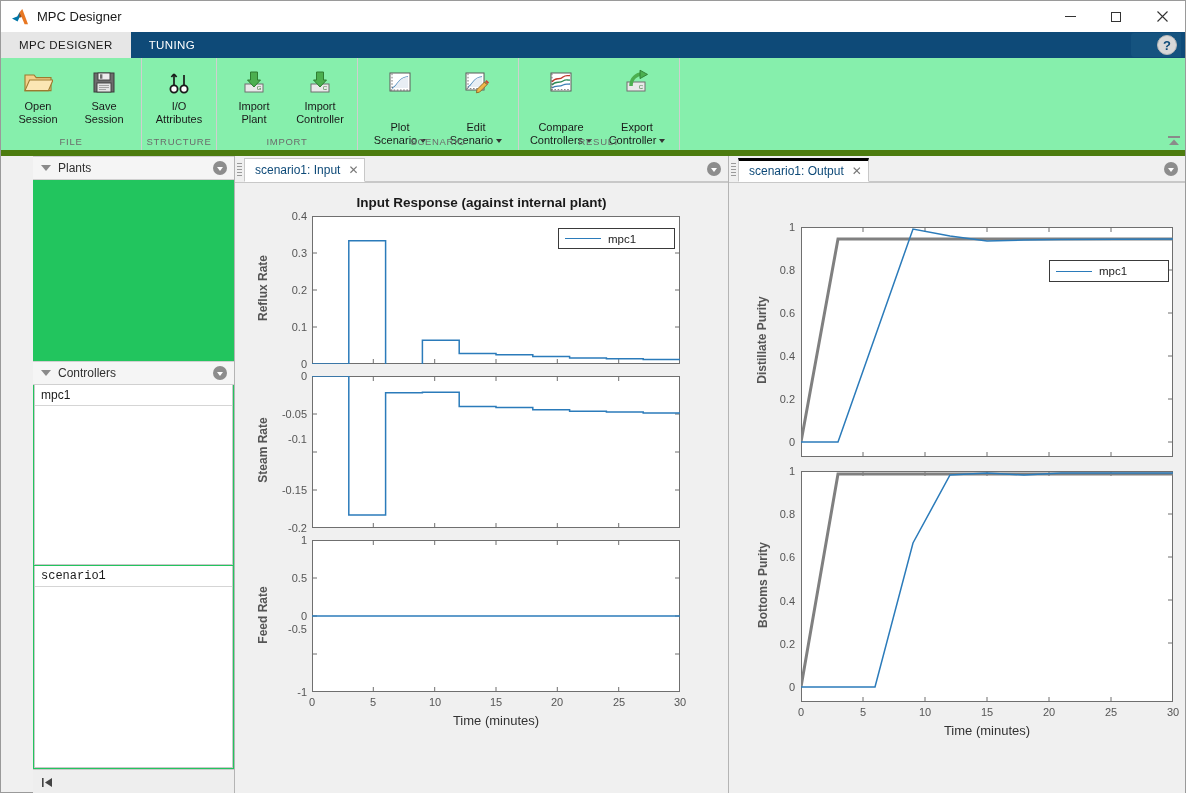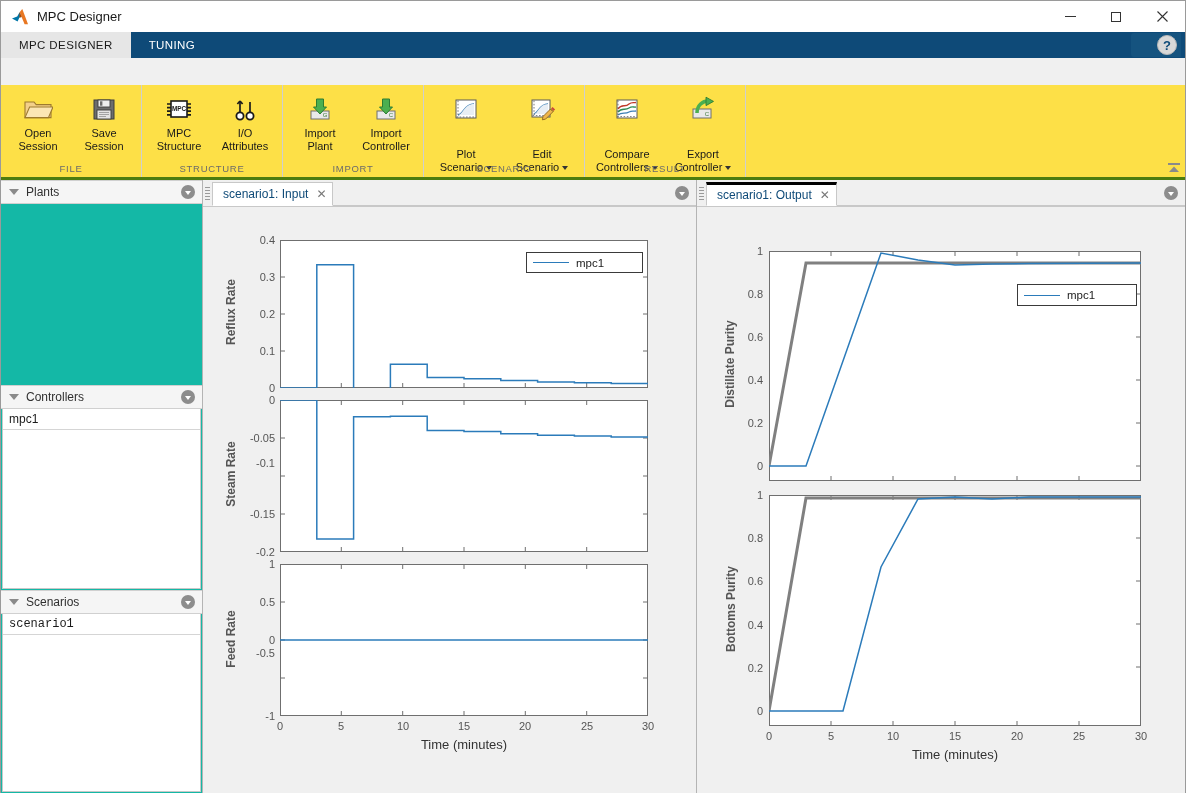--- a/index.html
+++ b/index.html
@@ -30,22 +30,22 @@
         letter-spacing:.4px;color:#ffffff;cursor:default;}
   .rtab.active{background:#e6e6e6;color:#1a1a1a;}
   .helpbtn{position:absolute;right:8px;top:3px;width:20px;height:20px;border-radius:50%;
            background:#d8d8d8;color:#0e4a78;font-size:13px;font-weight:bold;
            display:flex;align-items:center;justify-content:center;cursor:pointer;
            border:1px solid #b8b8b8;box-sizing:border-box;}
   .helpwrap{position:absolute;right:4px;top:1px;width:50px;height:24px;
             background:#15537f;border-radius:3px 0 0 3px;}
 
   
-  .ribbon{height:92px;background:#fde047;border-bottom:3px solid #4d7c0f;
-          display:flex;position:relative;margin-top:27px;}
+  .ribbon{height:92px;background:#86efac;border-bottom:6px solid #4d7c0f;
+          display:flex;position:relative;}
   .rgroup{display:flex;flex-direction:column;justify-content:space-between;
           border-right:1px solid #cfcfcf;padding:0 4px;}
   .rgroup:last-of-type{border-right:none;}
   .rg-items{display:flex;align-items:flex-start;padding-top:6px;height:66px;}
   .rg-label{text-align:center;font-size:9.5px;color:#6b6b6b;letter-spacing:.7px;
             padding-bottom:3px;}
   .rbtn{width:62px;display:flex;flex-direction:column;align-items:center;
         cursor:default;padding:2px 2px 0 2px;}
   .rbtn.wide{width:72px;gap:21px;}
   .rbtn .ico{height:32px;display:flex;align-items:center;justify-content:center;}
@@ -54,22 +54,22 @@
   .caret{display:inline-block;width:0;height:0;border-left:3.5px solid transparent;
          border-right:3.5px solid transparent;border-top:4px solid #333;
          vertical-align:middle;margin-left:3px;}
   .ribbon-collapse{position:absolute;right:2px;bottom:1px;width:18px;height:16px;
                    display:flex;align-items:center;justify-content:center;cursor:pointer;}
 
   
   .main{display:flex;height:638px;}
 
   
-  .leftdock{width:202px;background:#14b8a6;display:flex;flex-direction:column;
-            border-right:1px solid #b4b4b4;box-sizing:border-box;}
+  .leftdock{width:202px;background:#22c55e;display:flex;flex-direction:column;
+            border-right:1px solid #b4b4b4;box-sizing:border-box;margin-left:32px;}
   .panel{display:flex;flex-direction:column;}
   .panel-hdr{height:22px;background:#f5f5f5;display:flex;align-items:center;
              border-bottom:1px solid #d0d0d0;border-top:1px solid #d0d0d0;position:relative;}
   .panel-hdr .tri{width:0;height:0;border-left:5px solid transparent;
                   border-right:5px solid transparent;border-top:6px solid #8a8a8a;
                   margin-left:8px;margin-right:7px;cursor:pointer;}
   .panel-hdr .ptitle{font-size:12px;color:#303030;}
   .panel-hdr .pmenu{position:absolute;right:7px;top:4px;width:14px;height:14px;
                     border-radius:50%;background:#8d8d8d;display:flex;align-items:center;
                     justify-content:center;cursor:pointer;}
@@ -194,34 +194,20 @@
         </div>
       </div>
       <div class="rg-label">FILE</div>
     </div>
 
     <div class="rgroup">
       <div class="rg-items">
         <div class="rbtn">
           <span class="ico">
             <svg width="30" height="26" viewBox="0 0 30 26">
-              <rect x="7" y="5" width="16" height="16" fill="#fff" stroke="#1a1a1a" stroke-width="1.6"></rect>
-              <text x="15" y="15.4" font-size="6.4" font-family="Liberation Sans, sans-serif" font-weight="bold" text-anchor="middle" fill="#1a1a1a">MPC</text>
-              <g stroke="#1a1a1a" stroke-width="1.7">
-                <path d="M3 8h4 M3 11.6h4 M3 15.2h4 M3 18.8h4"></path>
-                <path d="M23 8h4 M23 11.6h4 M23 15.2h4 M23 18.8h4"></path>
-              </g>
-            </svg>
-          </span>
-          <span class="cap">MPC
-Structure</span>
-        </div>
-        <div class="rbtn">
-          <span class="ico">
-            <svg width="30" height="26" viewBox="0 0 30 26">
               <g stroke="#1a1a1a" stroke-width="1.7" fill="none">
                 <path d="M10 19.5 V5"></path>
                   <path d="M10 5 l-2.6 3"></path>
                   <path d="M10 5 l2.6 3"></path>
                 <path d="M20 6 V20.5"></path>
                   <path d="M20 20.5 l-2.6 -3"></path>
                   <path d="M20 20.5 l2.6 -3"></path>
               </g>
               <circle cx="10" cy="20" r="3.6" fill="#fff" stroke="#1a1a1a" stroke-width="1.8"></circle>
               <circle cx="20" cy="20" r="3.6" fill="#fff" stroke="#1a1a1a" stroke-width="1.8"></circle>
@@ -356,27 +342,20 @@
           <span class="pmenu">
               <i></i>
             </span>
         </div>
         <div class="panel-body" style="flex:1;">
           <div class="litem">mpc1</div>
         </div>
       </div>
 
       <div class="panel" style="flex:1;display:flex;flex-direction:column;min-height:0;">
-        <div class="panel-hdr">
-          <span class="tri"></span>
-          <span class="ptitle">Scenarios</span>
-          <span class="pmenu">
-              <i></i>
-            </span>
-        </div>
         <div class="panel-body" style="flex:1;min-height:0;font-family:Liberation Mono, monospace;">
           <div class="litem">scenario1</div>
         </div>
         <div class="leftbottom">
           <span class="navico">
             <svg width="13" height="11" viewBox="0 0 13 11">
               <rect x="1" y="1" width="1.6" height="9" fill="#444"></rect>
               <polygon points="11,1 11,10 4,5.5" fill="#444"></polygon>
             </svg>
           </span>
@@ -397,20 +376,21 @@
           </div>
           <div class="tabrest">
             <span class="tabmenu">
                 <i></i>
               </span>
           </div>
         </div>
 
         <div class="plotarea">
 
+          <div class="chart-title" style="left:0;top:12px;width:100%;">Input Response (against internal plant)</div>
 
           <div class="plotbox" style="left:77px;top:33px;width:368px;height:148px;"></div>
           <div class="axlabel rot" style="left:-16px;top:98px;width:88px;text-align:center;">Reflux Rate</div>
           <div class="tick y" style="left:34px;top:27px;width:38px;">0.4</div>
           <div class="tick y" style="left:34px;top:64px;width:38px;">0.3</div>
           <div class="tick y" style="left:34px;top:101px;width:38px;">0.2</div>
           <div class="tick y" style="left:34px;top:138px;width:38px;">0.1</div>
           <div class="tick y" style="left:34px;top:175px;width:38px;">0</div>
           <svg style="position:absolute;left:77px;top:33px;" width="368" height="148" viewBox="0 0 368 148">
             <g stroke="#6f6f6f" stroke-width="1" fill="none">

